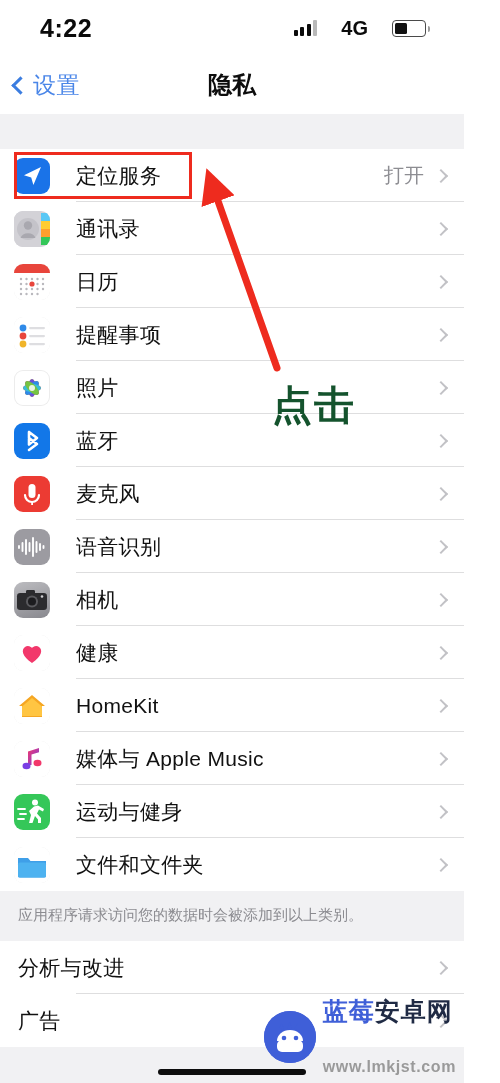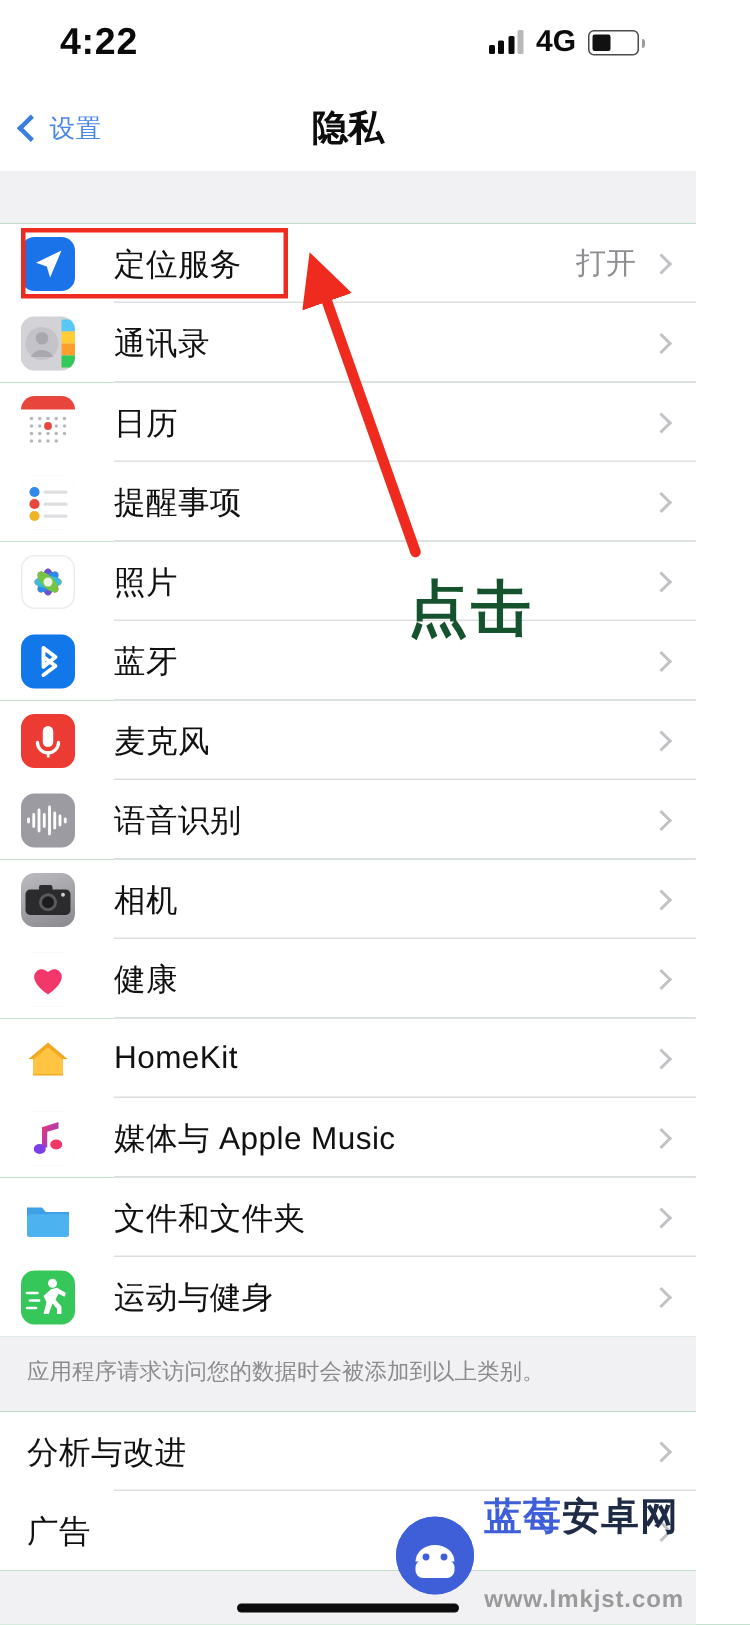--- a/index.html
+++ b/index.html
@@ -28,21 +28,21 @@
   }
   .status-time {
     font-size: 25px;
     font-weight: bold;
     color: #0b0b0b;
     letter-spacing: 0.5px;
   }
   .status-right {
     display: flex;
     align-items: center;
-    gap: 8px;
+    gap: 24px;
   }
   .signal-bars {
     display: flex;
     align-items: flex-end;
     gap: 2.5px;
     height: 16px;
   }
   .signal-bars i {
     display: block;
     width: 4px;
@@ -97,21 +97,21 @@
     cursor: pointer;
   }
   .chev-left {
     width: 13px; height: 13px;
     border-left: 3.2px solid #3b7de0;
     border-bottom: 3.2px solid #3b7de0;
     transform: rotate(45deg);
     margin-right: 4px;
   }
   .nav-back-label {
-    font-size: 17px;
+    font-size: 23px;
     color: #4a86e8;
     letter-spacing: 0.5px;
   }
   .nav-title {
     position: absolute;
     left: 0; right: 0;
     text-align: center;
     font-size: 24px;
     font-weight: bold;
     color: #0d0d0d;
@@ -482,43 +482,43 @@
               </defs>
               <path d="M25 7 L14 10.5 L14 24 L17.5 24 L17.5 13.5 L25 11.3 Z" fill="url(#mg)"></path>
               <ellipse cx="12.5" cy="25" rx="4" ry="3.3" fill="#7b3fe4"></ellipse>
               <ellipse cx="23.5" cy="22" rx="4" ry="3.3" fill="#f2386b"></ellipse>
             </svg>
           </div>
           <div class="row-label">媒体与 Apple Music</div>
           <span class="chev-right"></span>
         </div>
         <div class="row">
-          <div class="row-icon ic-files">
-            <svg width="36" height="36" viewBox="0 0 36 36">
-              <rect width="36" height="36" fill="#fff"></rect>
-              <path d="M4 11 h10 l2.5 3 h15.5 v15 a1.5 1.5 0 0 1 -1.5 1.5 h-25 a1.5 1.5 0 0 1 -1.5 -1.5 z" fill="#3f9fe8"></path>
-              <rect x="4" y="15.5" width="28" height="15" rx="2" fill="#4db2f0"></rect>
-            </svg>
-          </div>
-          <div class="row-label">文件和文件夹</div>
-          <span class="chev-right"></span>
-        </div>
-        <div class="row">
           <div class="row-icon ic-fitness">
             <svg width="36" height="36" viewBox="0 0 36 36">
               <circle cx="21" cy="8.5" r="3" fill="#fff"></circle>
               <path d="M20 12.5 L15 17 L17 21 L15 29 L18.5 29 L21 22 L24 25.5 L24 29 L27 29 L27 24 L23 19.5 L25 15.5 L29 17.5 L30 15 L24 11.5 Z" fill="#fff"></path>
               <g stroke="#fff" stroke-width="1.8" stroke-linecap="round">
                 <line x1="4" y1="15" x2="11" y2="15"></line>
                 <line x1="6" y1="20" x2="12" y2="20"></line>
                 <line x1="4" y1="25" x2="10" y2="25"></line>
               </g>
             </svg>
           </div>
           <div class="row-label">运动与健身</div>
+          <span class="chev-right"></span>
+        </div>
+        <div class="row">
+          <div class="row-icon ic-files">
+            <svg width="36" height="36" viewBox="0 0 36 36">
+              <rect width="36" height="36" fill="#fff"></rect>
+              <path d="M4 11 h10 l2.5 3 h15.5 v15 a1.5 1.5 0 0 1 -1.5 1.5 h-25 a1.5 1.5 0 0 1 -1.5 -1.5 z" fill="#3f9fe8"></path>
+              <rect x="4" y="15.5" width="28" height="15" rx="2" fill="#4db2f0"></rect>
+            </svg>
+          </div>
+          <div class="row-label">文件和文件夹</div>
           <span class="chev-right"></span>
         </div>
       </div>
 
     <div class="footer-note">应用程序请求访问您的数据时会被添加到以上类别。</div>
 
     <div class="group" id="secondary-group">
         <div class="row" style="padding-left: 18px;">
           <div class="row-label">分析与改进</div>
           <span class="chev-right"></span>

